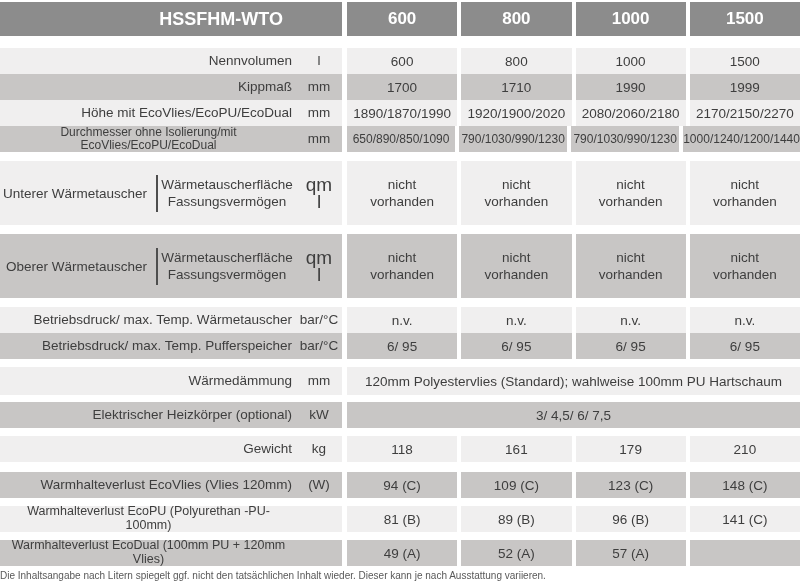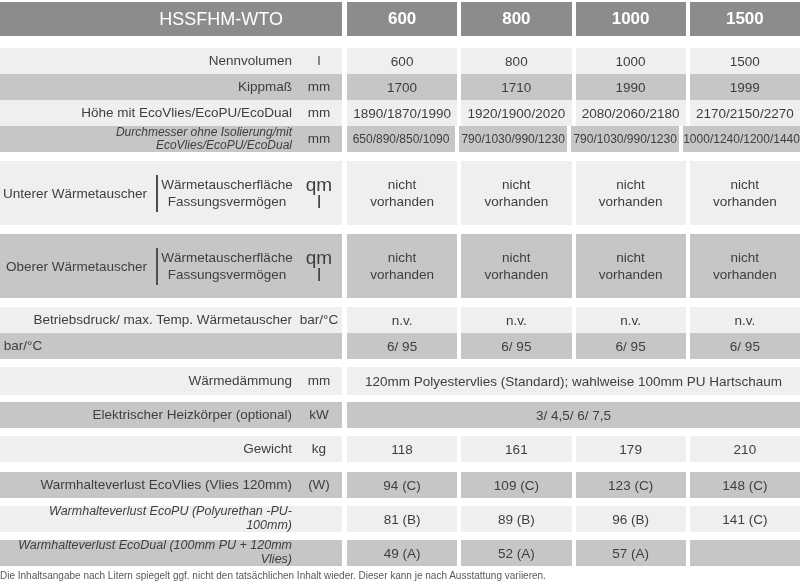--- a/index.html
+++ b/index.html
@@ -16,28 +16,28 @@
   .lbl { flex: 1; text-align: right; padding-right: 4px; font-size: 13.5px; line-height: 1.1; }
   .unit { width: 46px; text-align: center; font-size: 13.5px; line-height: 16px; }
   .cells { flex: 1; margin-left: 5px; display: flex; gap: 4px; }
   .cell { flex: 1; display: flex; align-items: center; justify-content: center; text-align: center; font-size: 13.5px; }
   
   .light .left, .light .cell { background: #f0efef; }
   .dark  .left, .dark  .cell { background: #c8c6c5; }
   .hdr   .left, .hdr   .cell { background: #8c8c8c; color: #ffffff; }
   
   .hdr { height: 34px; margin-bottom: 12px; }
-  .hdr .title { flex: 1; text-align: right; padding-right: 59px; font-size: 18px; font-weight: normal; }
+  .hdr .title { flex: 1; text-align: right; padding-right: 59px; font-size: 18px; font-weight: bold; }
   .hdr .cell { font-size: 17px; font-weight: bold; }
   
   .h26 { height: 26px; } .h27 { height: 28px; } .h50 { height: 64px; }
   .mb6 { } .mb7 { margin-bottom: 7px; } .mb8 { margin-bottom: 8px; }
   .mb9 { margin-bottom: 9px; } .mb10 { margin-bottom: 10px; }
   
-  .lbl.lft   { text-align: right; padding-left: 5px; font-style: italic; }
+  .lbl.lft   { text-align: center; padding-left: 5px; }
   .lbl.sm    { font-size: 12px; }
   .lbl.sm2   { font-size: 12.5px; }
   .cell.sm   { font-size: 12px; }
   
   .grp  { width: 156px; text-align: right; padding-right: 9px; font-size: 13.5px; }
   .vdiv { width: 2px; height: 37px; background: #4e4e4e; flex: none; }
   .sub  { flex: 1; text-align: center; font-size: 13.5px; line-height: 17px; }
   .unit2{ width: 46px; text-align: center; font-size: 19px; line-height: 17px; }
   .wrap { display: inline-block; max-width: 76px; line-height: 17px; }
   
@@ -178,20 +178,21 @@
     <div class="cells">
       <div class="cell">n.v.</div>
       <div class="cell">n.v.</div>
       <div class="cell">n.v.</div>
       <div class="cell">n.v.</div>
     </div>
   </div>
 
   <div class="row dark h26 mb8">
     <div class="left">
+      <span class="lbl">Betriebsdruck/ max. Temp. Pufferspeicher</span>
       <span class="unit">bar/°C</span>
     </div>
     <div class="cells">
       <div class="cell">6/ 95</div>
       <div class="cell">6/ 95</div>
       <div class="cell">6/ 95</div>
       <div class="cell">6/ 95</div>
     </div>
   </div>
 

